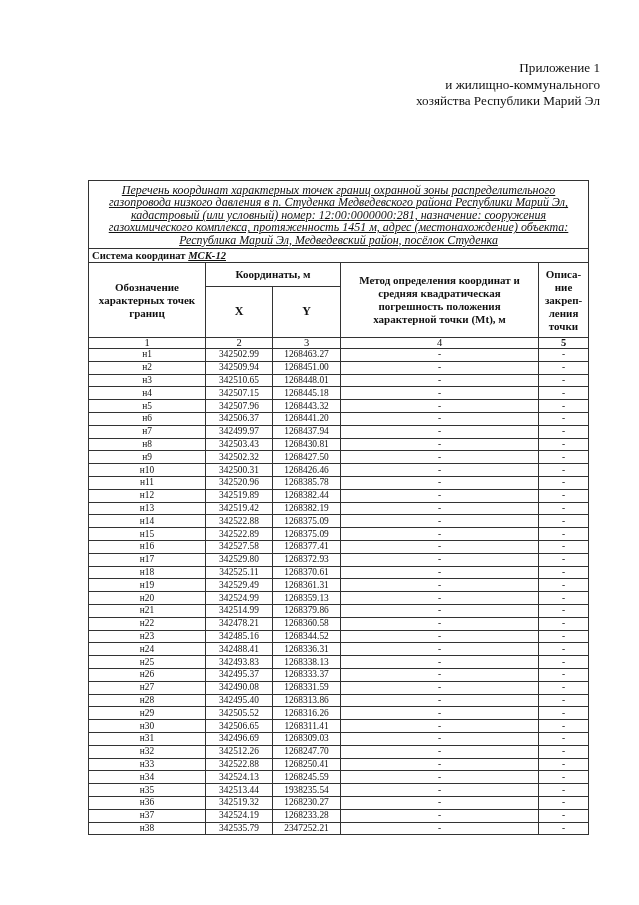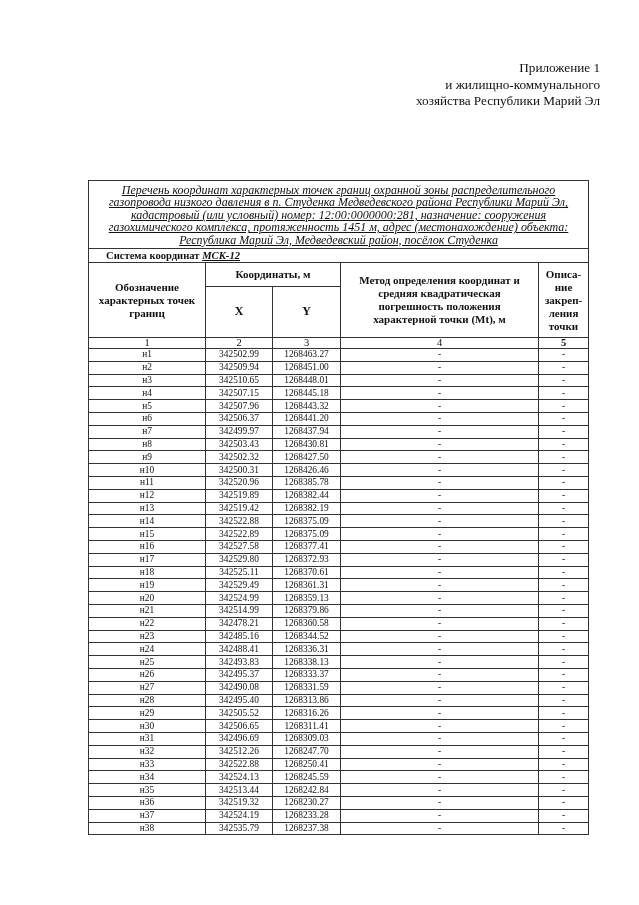--- a/index.html
+++ b/index.html
@@ -7,21 +7,21 @@
          font-family:"Liberation Serif","DejaVu Serif",serif; color:#111; }
   .appendix { position:absolute; left:360px; top:60px; width:240px; text-align:center;
               font-size:13.2px; line-height:16.6px; }
   .appendix div { white-space:nowrap;text-align:right; }
   .tbl-wrap { position:absolute; left:88px; top:180px; width:500px; }
   table { border-collapse:collapse; width:500px; table-layout:fixed; }
   td { border:1px solid #333; padding:0; text-align:center; vertical-align:middle; }
   .title-cell { font-style:italic; text-decoration:underline; font-size:12px; line-height:12.4px;
                 padding:3px 4px 2px 4px; }
   .title-cell div { white-space:nowrap; }
-  .sys-cell { text-align:left; font-weight:bold; font-size:10.6px; height:13px; line-height:12px; padding-left:17px; }
+  .sys-cell { text-align:left; font-weight:bold; font-size:10.6px; height:13px; line-height:12px; padding-left:3px; }
   .sys-cell .sysval { font-style:italic; text-decoration:underline; }
   .hdr { font-weight:bold; font-size:11px; line-height:13px; }
   .hdr-x { font-size:12px; }
   .num { font-size:10.5px; height:10px; line-height:10px; }
   .num5 { font-weight:bold; }
   tr.row td { height:11.8px; font-size:9.4px; line-height:11px; }
   .dash { font-size:9px; }
 </style>
 </head>
 <body>
@@ -305,40 +305,40 @@
         <tr class="row">
           <td>н34</td>
           <td>342524.13</td>
           <td>1268245.59</td>
           <td class="dash">-</td>
           <td class="dash">-</td>
         </tr>
         <tr class="row">
           <td>н35</td>
           <td>342513.44</td>
-          <td>1268242.84</td>
+          <td>1938235.54</td>
           <td class="dash">-</td>
           <td class="dash">-</td>
         </tr>
         <tr class="row">
           <td>н36</td>
           <td>342519.32</td>
           <td>1268230.27</td>
           <td class="dash">-</td>
           <td class="dash">-</td>
         </tr>
         <tr class="row">
           <td>н37</td>
           <td>342524.19</td>
           <td>1268233.28</td>
           <td class="dash">-</td>
           <td class="dash">-</td>
         </tr>
         <tr class="row">
           <td>н38</td>
           <td>342535.79</td>
-          <td>1268237.38</td>
+          <td>2347252.21</td>
           <td class="dash">-</td>
           <td class="dash">-</td>
         </tr>
       </tbody>
   </table>
 </div>
 
 </body></html>

